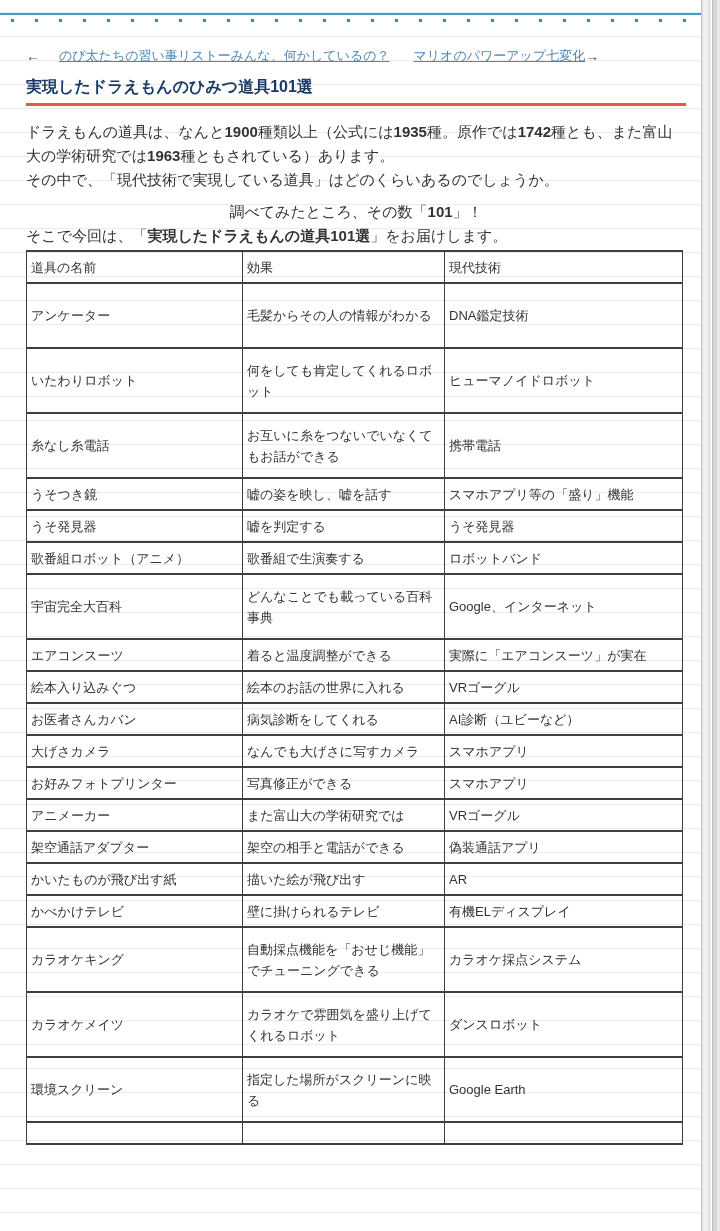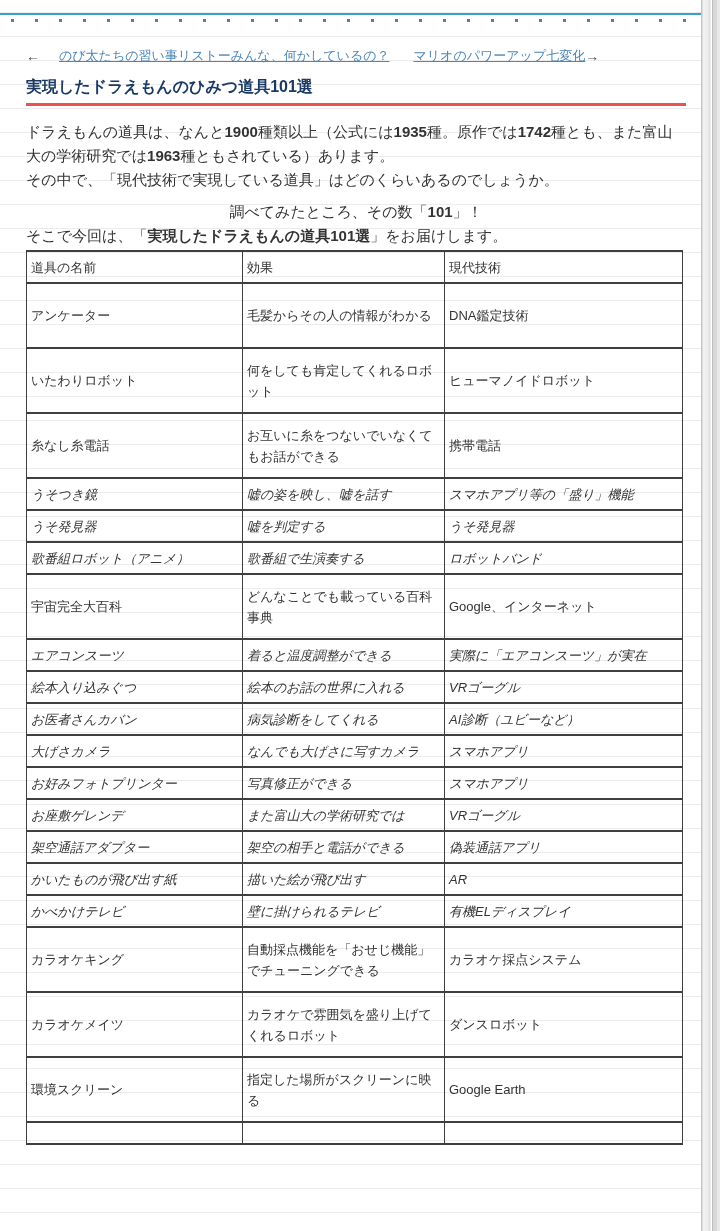--- a/index.html
+++ b/index.html
@@ -54,21 +54,21 @@
   }
   table.gadget th, table.gadget td{
     border:1px solid var(--table-border);
     border-top-width:2px;border-bottom-width:2px;
     font-size:13px;font-weight:normal;line-height:21px;
     padding:2px 4px;text-align:left;vertical-align:middle;
     overflow:hidden;
   }
   .c1{width:216px;} .c2{width:202px;} .c3{width:238px;}
   thead tr{height:32px;}
-  tr.short{height:32px;font-style:italic;}
+  tr.short{height:32px;}
   tr.tall{height:65px;}
   tr.stub{height:22px;}
   .sb1{
     position:absolute;left:701px;top:0;width:11px;height:1231px;
     background:linear-gradient(to right,#c6c6c6 0 1px,#f2f2f2 2px,#ececec 7px,#dadada 9px,#ffffff 10px 11px);
   }
   .sb2{
     position:absolute;left:712px;top:0;width:8px;height:1231px;
     background:linear-gradient(to right,#bdbdbd 0 1px,#d7d7d7 1px 5px,#e9e9e9 5px 8px);
   }
@@ -160,21 +160,21 @@
           <td class="c1">大げさカメラ</td>
           <td class="c2">なんでも大げさに写すカメラ</td>
           <td class="c3">スマホアプリ</td>
         </tr>
         <tr class="short">
           <td class="c1">お好みフォトプリンター</td>
           <td class="c2">写真修正ができる</td>
           <td class="c3">スマホアプリ</td>
         </tr>
         <tr class="short">
-          <td class="c1">お座敷ゲレンデ</td>
+          <td class="c1">アニメーカー</td>
           <td class="c2">また富山大の学術研究では</td>
           <td class="c3">VRゴーグル</td>
         </tr>
         <tr class="short">
           <td class="c1">架空通話アダプター</td>
           <td class="c2">架空の相手と電話ができる</td>
           <td class="c3">偽装通話アプリ</td>
         </tr>
         <tr class="short">
           <td class="c1">かいたものが飛び出す紙</td>

